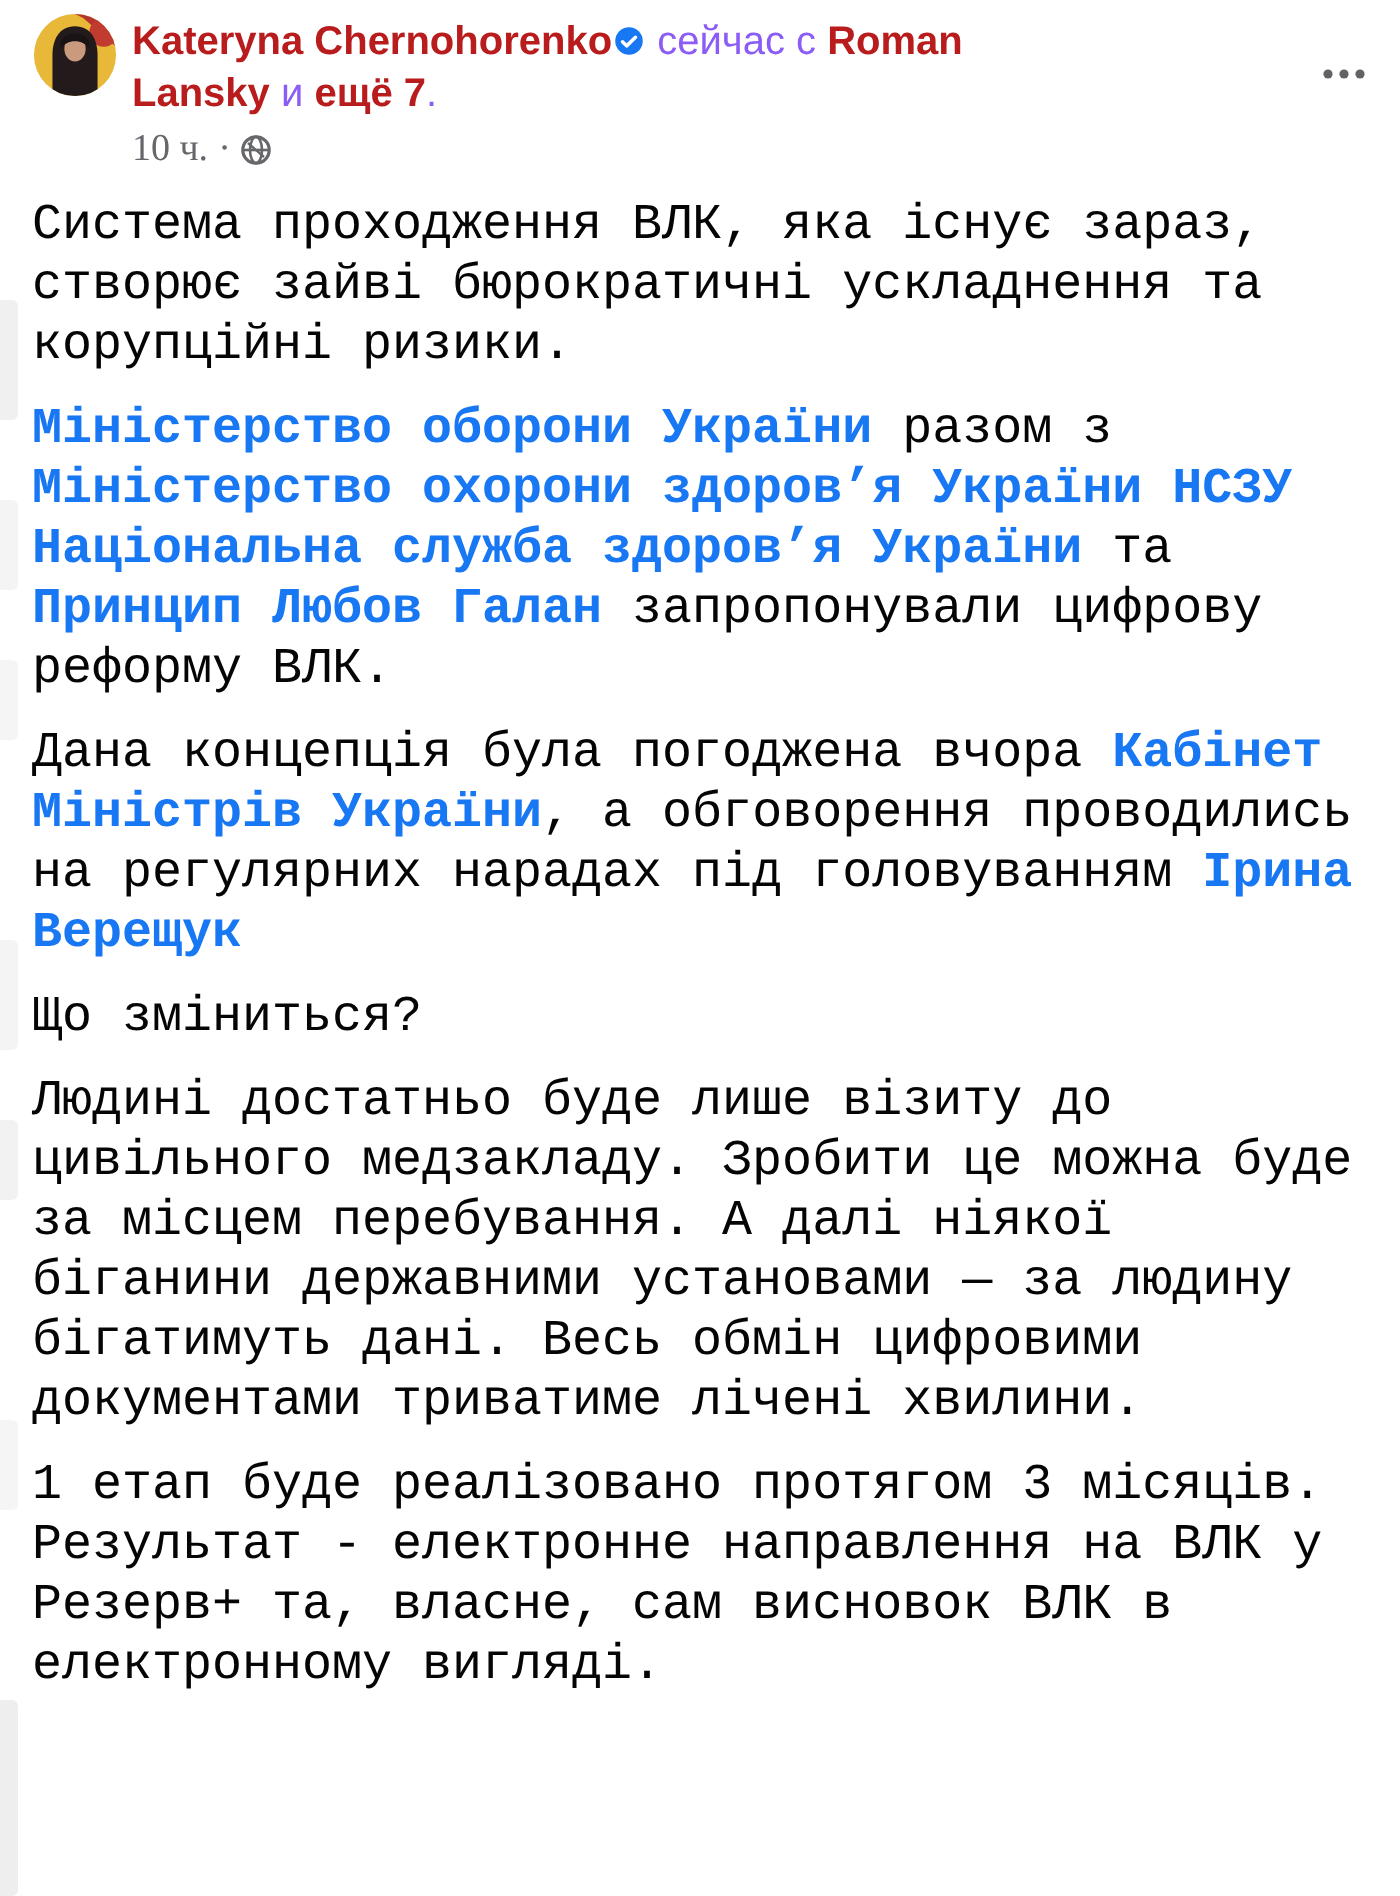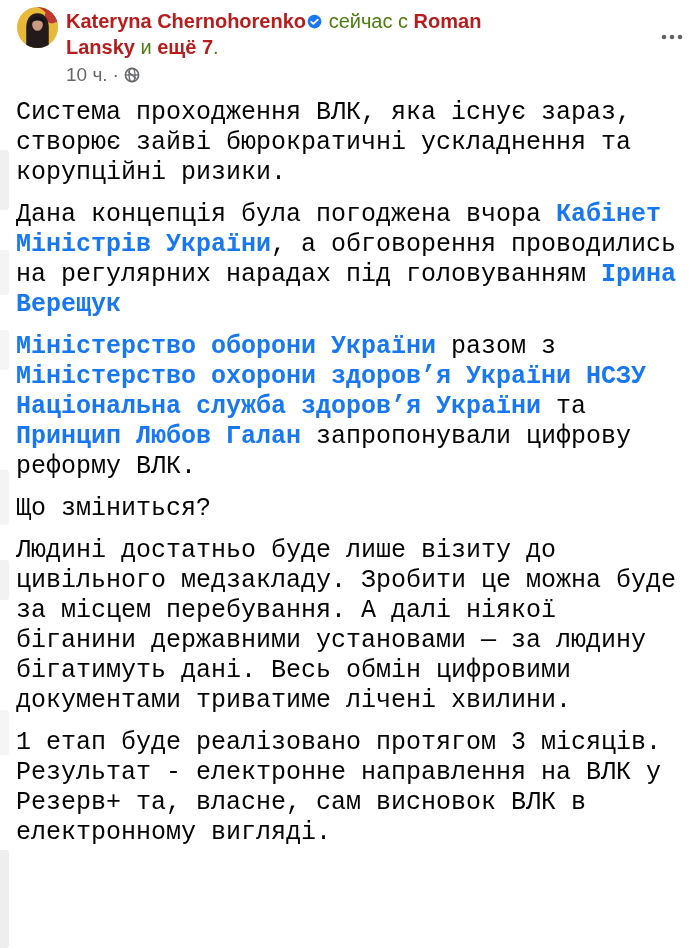--- a/index.html
+++ b/index.html
@@ -13,24 +13,24 @@
   .edge-blob{position:absolute;left:0;width:9px;background:#e3e3e3;opacity:.55;border-radius:0 3px 3px 0;}
 
   .header{position:relative;padding:8px 16px 0 16px;}
   .avatar{
     position:absolute;left:17px;top:7px;width:41px;height:41px;border-radius:50%;
     overflow:hidden;cursor:pointer;box-shadow:inset 0 0 0 1px rgba(0,0,0,.08);
   }
   .avatar svg{display:block;width:100%;height:100%;}
   .header-text{margin-left:50px;max-width:470px;font-size:20px;line-height:26px;}
   .b{font-weight:700;color:#b91c1c;cursor:pointer;}
-  .muted{color:#4d7c0f;}
+  .muted{color:#8b5cf6;}
   .badge{display:inline-block;width:15px;height:15px;vertical-align:-1px;margin:0 1px;}
   .badge svg{display:block;width:15px;height:15px;}
-  .timestamp-row{margin-left:50px;margin-top:4px;font-size:19px;color:#65676B;display:flex;align-items:center;}
+  .timestamp-row{margin-left:50px;margin-top:4px;font-size:19px;color:#65676B;display:flex;align-items:center;font-family:Liberation Serif, serif;}
   .timestamp-row .sep{margin:0 5px;}
   .globe{display:inline-flex;width:16px;height:16px;}
   .globe svg{width:16px;height:16px;display:block;}
   .more-btn{position:absolute;top:26px;right:14px;width:28px;height:22px;display:flex;align-items:center;justify-content:center;cursor:pointer;}
 
   .post{padding:12px 18px 0 16px;font-size:25px;line-height:30px;color:#050505;}
   .para{margin:0 0 12px 0;font-family:Liberation Mono, monospace;}
   .mention{color:#1877F2;font-weight:600;text-decoration:none;cursor:pointer;}
 </style>
 </head>
@@ -86,18 +86,18 @@
     <svg width="24" height="8" viewBox="0 0 24 8">
       <circle cx="4" cy="4" r="2.3" fill="#606266"></circle>
       <circle cx="12" cy="4" r="2.3" fill="#606266"></circle>
       <circle cx="20" cy="4" r="2.3" fill="#606266"></circle>
     </svg>
   </div>
 </div>
 
 <div class="post">
     <div class="para"><span>Система проходження ВЛК, яка існує зараз, створює зайві бюрократичні ускладнення та корупційні ризики.</span></div>
+    <div class="para"><a class="mention">Міністерство оборони України</a><span> разом з </span><a class="mention">Міністерство охорони здоров’я України НСЗУ Національна служба здоров’я України</a><span> та </span><a class="mention">Принцип Любов Галан</a><span> запропонували цифрову реформу ВЛК.</span></div>
     <div class="para"><span>Дана концепція була погоджена вчора </span><a class="mention">Кабінет Міністрів України</a><span>, а обговорення проводились на регулярних нарадах під головуванням </span><a class="mention">Ірина Верещук</a></div>
-    <div class="para"><a class="mention">Міністерство оборони України</a><span> разом з </span><a class="mention">Міністерство охорони здоров’я України НСЗУ Національна служба здоров’я України</a><span> та </span><a class="mention">Принцип Любов Галан</a><span> запропонували цифрову реформу ВЛК.</span></div>
     <div class="para"><span>Що зміниться?</span></div>
     <div class="para"><span>Людині достатньо буде лише візиту до цивільного медзакладу. Зробити це можна буде за місцем перебування. А далі ніякої біганини державними установами — за людину бігатимуть дані. Весь обмін цифровими документами триватиме лічені хвилини.</span></div>
     <div class="para"><span>1 етап буде реалізовано протягом 3 місяців. Результат - електронне направлення на ВЛК у Резерв+ та, власне, сам висновок ВЛК в електронному вигляді.</span></div>
   </div>
 
 </body></html>

